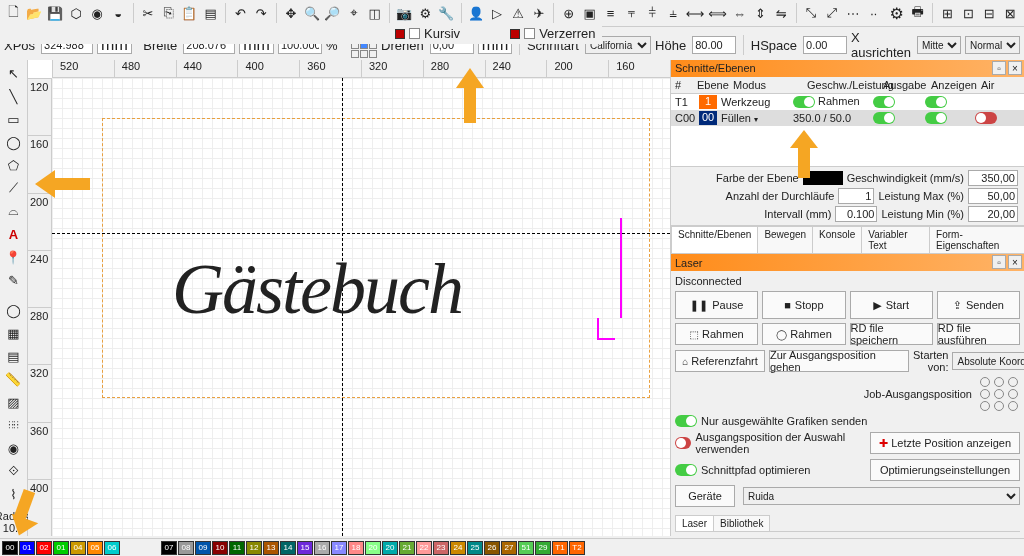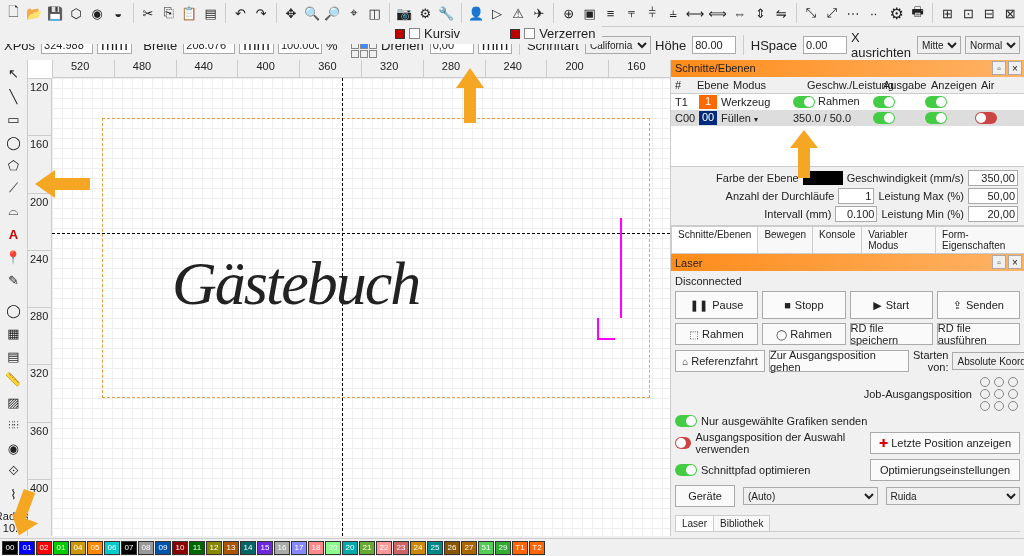--- a/index.html
+++ b/index.html
@@ -13,30 +13,30 @@
 .inp{height:18px;border:1px solid #aaa;background:#fff;padding:0 2px;font-size:11px;width:52px}
 .inp.sm{width:44px}
 .unit{font-size:16px;background:#fff;border:1px solid #aaa;height:18px;padding:0 3px;display:flex;align-items:center}
 .leftbar{position:absolute;left:0;top:60px;bottom:20px;width:28px;background:#f0f0f0;border-right:1px solid #ccc;display:flex;flex-direction:column;align-items:center;padding:2px 0;gap:1px}
 .ltool{width:22px;height:22px;display:flex;align-items:center;justify-content:center;border:1px solid transparent;font-size:13px}
 .ltool.dots{font-size:8px;line-height:3px}
 .ltool.text{color:#c00;font-weight:bold}
 .radius{font-size:9px;text-align:center;margin-top:4px}
 .canvas-wrap{position:absolute;left:28px;top:60px;right:354px;bottom:20px;background:#fff;overflow:hidden}
 .ruler-h{position:absolute;left:24px;right:0;top:0;height:18px;background:#f0f0f0;border-bottom:1px solid #ccc;display:flex;font-size:9px}
-.ruler-h span{flex:1;border-left:1px solid #ccc;padding-left:18px}
+.ruler-h span{flex:1;border-left:1px solid #ccc;padding-left:7px}
 .ruler-v{position:absolute;left:0;top:18px;bottom:0;width:24px;background:#f0f0f0;border-right:1px solid #ccc;display:flex;flex-direction:column;font-size:9px}
 .ruler-v span{flex:1;border-top:1px solid #ccc;padding:2px 0 0 2px}
 .workarea{position:absolute;left:24px;top:18px;right:0;bottom:0;background-image:linear-gradient(#eee 1px,transparent 1px),linear-gradient(90deg,#eee 1px,transparent 1px);background-size:10px 10px}
 .frame{position:absolute;left:50px;top:40px;right:20px;height:280px;border:1px dashed #e8a040}
 .vguide{position:absolute;top:0;bottom:0;left:290px;border-left:1px dashed #000}
 .hguide{position:absolute;left:0;right:0;top:155px;border-top:1px dashed #000}
 .magenta-b1{position:absolute;top:140px;height:100px;right:48px;border-left:2px solid #f0f;width:0}
 .magenta-b2{position:absolute;top:240px;height:22px;right:55px;border-left:2px solid #f0f;border-bottom:2px solid #f0f;width:18px}
-.scripttext{position:absolute;left:120px;top:170px;font-family:'Brush Script MT','Segoe Script',cursive;font-size:62px;font-style:italic;letter-spacing:-2px;font-weight:500}
+.scripttext{position:absolute;left:120px;top:170px;font-family:'Brush Script MT','Segoe Script',cursive;font-size:72px;font-style:italic;letter-spacing:-2px;font-weight:500}
 .rightpanel{position:absolute;right:0;top:60px;bottom:20px;width:354px;background:#f0f0f0;border-left:1px solid #ccc;display:flex;flex-direction:column}
 .panel-hdr{background:linear-gradient(90deg,#ff8c1a 0%,#ffb366 100%);height:18px;display:flex;align-items:center;padding:0 4px;font-size:11px;position:relative}
 .panel-hdr .xbtn{position:absolute;right:2px;top:1px;width:14px;height:14px;display:flex;align-items:center;justify-content:center;font-size:10px;border:1px solid #aaa;background:#f0f0f0}
 .panel-hdr .minbtn{position:absolute;right:18px;top:1px;width:14px;height:14px;display:flex;align-items:center;justify-content:center;font-size:10px;border:1px solid #aaa;background:#f0f0f0}
 .layers-hdr{display:flex;background:#f0f0f0;border-bottom:1px solid #ccc;padding:2px 4px;font-size:10px}
 .layers-hdr span{margin-right:2px}
 .layers-body{background:#fff;height:80px;overflow:auto;border-bottom:1px solid #ccc;position:relative}
 .layer-row{display:flex;align-items:center;padding:1px 4px;gap:4px;font-size:10px}
 .layer-row .swatch{width:18px;height:14px;display:inline-block}
 .layer-row.sel{background:#ddd}
@@ -327,21 +327,21 @@
         <span>Intervall (mm)</span>
         <input class="pinp" style="width: 42px;" value="0.100">
       <span>Leistung Min (%)</span>
         <input class="pinp" value="20,00" style="">
       </div>
   </div>
   <div class="tabs" id="ltabs">
       <span class="tab active">Schnitte/Ebenen</span>
       <span class="tab">Bewegen</span>
       <span class="tab">Konsole</span>
-      <span class="tab">Variabler Modus</span>
+      <span class="tab">Variabler Text</span>
       <span class="tab">Form-Eigenschaften</span>
     </div>
 
   <div class="panel-hdr">
     <span>Laser</span>
     <span class="minbtn">▫</span>
     <span class="xbtn">×</span>
   </div>
   <div class="laser-body">
     <span>Disconnected</span>
@@ -403,40 +403,39 @@
           <span>Schnittpfad optimieren</span>
         </div>
       <div class="laser-btn2" style="flex:0 0 150px">
           <span>Optimierungseinstellungen</span>
         </div>
     </div>
     <div class="row" style="gap:8px">
       <div class="laser-btn2" style="flex:0 0 60px">
           <span>Geräte</span>
         </div>
-      <select style="flex:1"><option>(Auto)</option></select>
       <select style="flex:1"><option>Ruida</option></select>
     </div>
     <div style="flex:1"></div>
     <div class="tabs" id="lasertabs">
         <span class="tab active">Laser</span>
         <span class="tab">Bibliothek</span>
       </div>
   </div>
 </div>
 
 <div class="colorbar" id="cbar">
     <span class="csw" style="background: rgb(0, 0, 0);">00</span>
     <span class="csw" style="background: rgb(0, 0, 255);">01</span>
     <span class="csw" style="background: rgb(255, 0, 0);">02</span>
     <span class="csw" style="background: rgb(0, 204, 0);">01</span>
     <span class="csw" style="background: rgb(204, 153, 0);">04</span>
     <span class="csw" style="background: rgb(255, 136, 0);">05</span>
     <span class="csw" style="background: rgb(0, 204, 204);">06</span>
-    <span class="csw" style="background: #000000;">07</span>
+    <span class="csw" style="background: #000000; margin-left: 40px;">07</span>
     <span class="csw" style="background: rgb(153, 153, 153);">08</span>
     <span class="csw" style="background: rgb(0, 85, 170);">09</span>
     <span class="csw" style="background: rgb(136, 0, 0);">10</span>
     <span class="csw" style="background: rgb(0, 102, 0);">11</span>
     <span class="csw" style="background: rgb(136, 136, 0);">12</span>
     <span class="csw" style="background: rgb(170, 85, 0);">13</span>
     <span class="csw" style="background: rgb(0, 102, 102);">14</span>
     <span class="csw" style="background: #6d28d9;">15</span>
     <span class="csw" style="background: rgb(170, 170, 170);">16</span>
     <span class="csw" style="background: rgb(136, 136, 255);">17</span>

